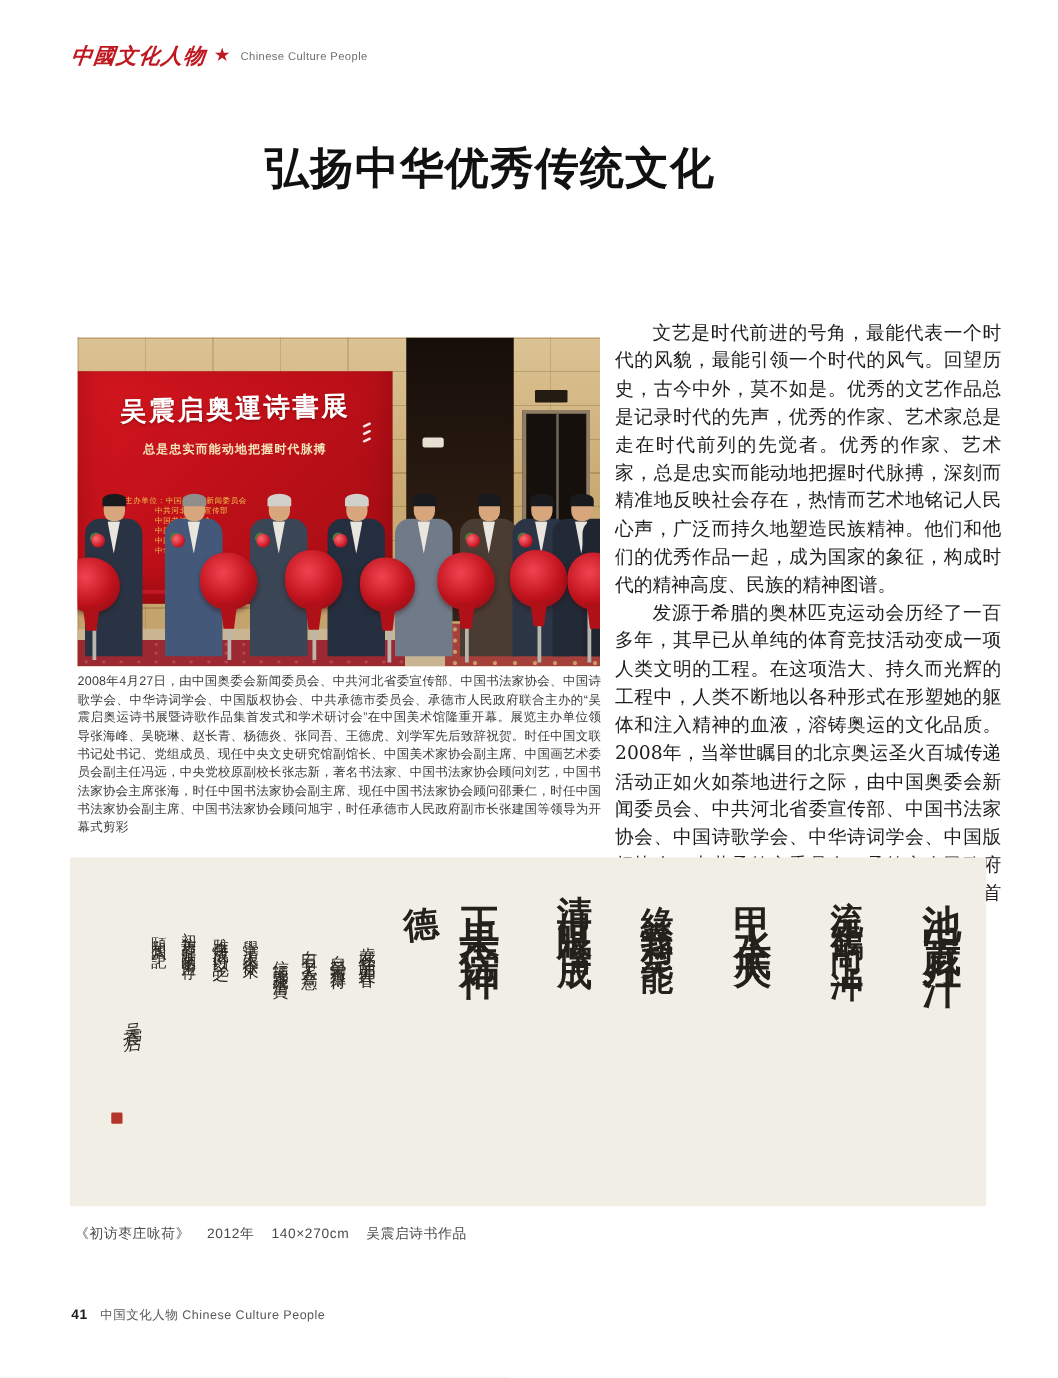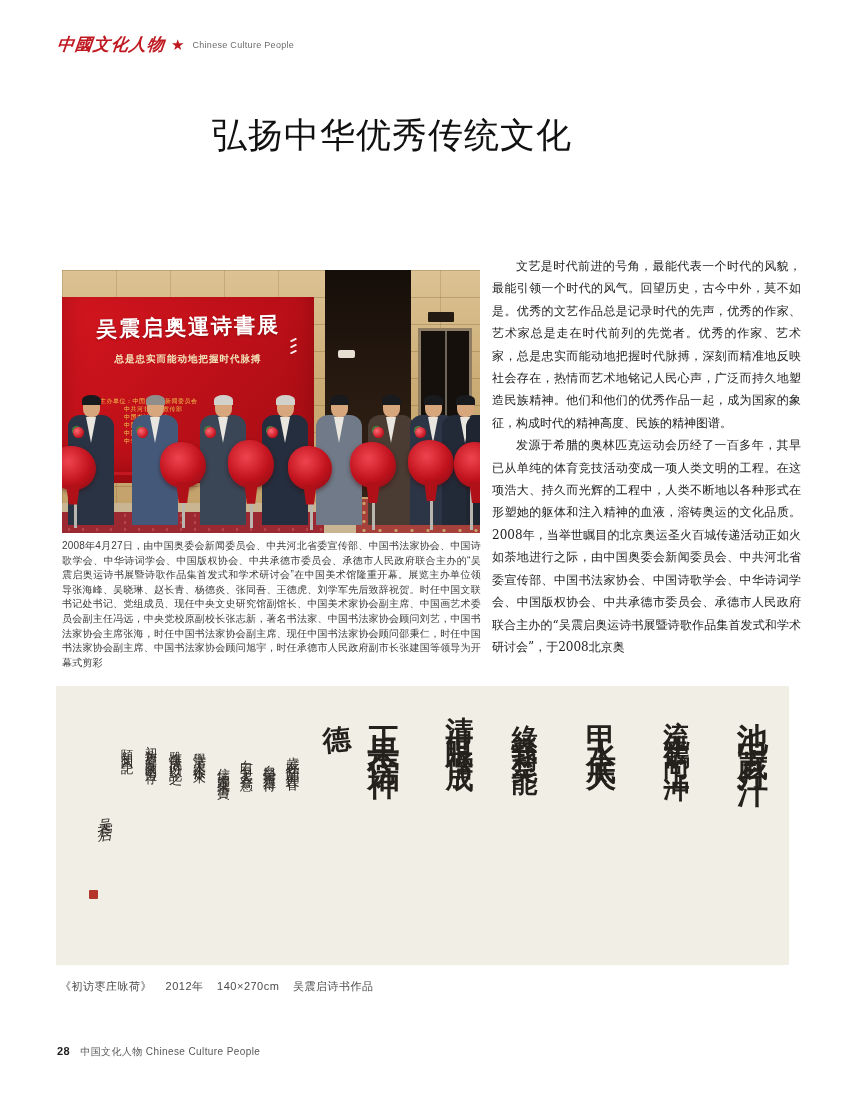--- a/index.html
+++ b/index.html
@@ -9,21 +9,21 @@
     font-family:"Liberation Sans",sans-serif;color:#222;
   }
   
   .masthead{position:absolute;left:57px;top:33px;display:flex;align-items:center;gap:6px;}
   .logo-cn{font-family:"DejaVu Serif",serif;font-style:italic;font-weight:bold;
     font-size:17px;letter-spacing:1px;color:#c01820;transform:skewX(-6deg);}
   .logo-star{color:#c01820;font-size:15px;line-height:1;}
   .logo-en{font-size:9px;color:#6d6d6d;letter-spacing:.3px;margin-left:2px;}
   
   .title-block{position:absolute;left:0;top:112px;width:846px;
-    font-family:"DejaVu Serif","Liberation Serif",serif;font-weight:normal;color:#111;}
+    font-family:"DejaVu Serif","Liberation Serif",serif;font-weight:bold;color:#111;}
   .title-line{font-size:35px;letter-spacing:1px;line-height:46px;white-space:nowrap;}
   .title-line.l1{margin-left:212px;}
   .title-line.l2{margin-left:279px;}
   
   .photo{position:absolute;left:62px;top:270px;width:418px;height:263px;overflow:hidden;
     background:
       repeating-linear-gradient(to bottom, rgba(120,88,44,.30) 0 1px, transparent 1px 27px),
       repeating-linear-gradient(to right, rgba(120,88,44,.22) 0 1px, transparent 1px 54px),
       linear-gradient(to bottom,#dcc394 0,#cbab74 45%,#c2a069 100%);}
   .doorway{position:absolute;left:263px;top:0;width:86px;height:237px;
@@ -72,21 +72,21 @@
   .carpet-left{position:absolute;left:0;bottom:0;width:262px;height:21px;background:#9c2831;
     background-image:radial-gradient(circle,#b5494e 1px,transparent 1.6px);background-size:14px 7px;}
   .carpet-right{position:absolute;left:294px;bottom:0;width:124px;height:34px;background:#a5403a;
     background-image:radial-gradient(circle,#caa06a 1.2px,transparent 2px);background-size:16px 9px;
     border-top:2px solid #c8a06a;}
   
   .photo-caption{position:absolute;left:62px;top:539px;width:419px;
     font-size:10px;line-height:14.6px;color:#3b3b3b;text-align:justify;letter-spacing:.2px;}
   .article{position:absolute;left:492px;top:255px;width:309px;
     font-family:"DejaVu Serif","Liberation Serif",serif;
-    font-size:12px;line-height:22.4px;color:#1f1c1c;text-align:justify;}
+    font-size:15px;line-height:22.4px;color:#1f1c1c;text-align:justify;}
   .article p{margin:0;text-indent:2em;}
   
   .artwork{position:absolute;left:56px;top:686px;width:733px;height:279px;background:#f1eee6;}
   .cal-col{position:absolute;writing-mode:vertical-rl;text-orientation:upright;
     font-family:"DejaVu Serif","Liberation Serif",serif;color:#24211c;white-space:nowrap;}
   .cal-large{letter-spacing:.42em;font-weight:600;}
   .cal-small{letter-spacing:.28em;color:#2b2722;}
   .cal-sign{font-style:italic;transform:rotate(-5deg);}
   .seal{position:absolute;left:33px;top:204px;width:9px;height:9px;background:#b4352a;border-radius:1px;}
   .artwork-caption{position:absolute;left:60px;top:979px;font-size:11px;color:#4a4a4a;letter-spacing:.5px;}
@@ -244,17 +244,17 @@
   </div>
 
   <div class="artwork-caption">
     <span>《初访枣庄咏荷》</span>
     <span>2012年</span>
     <span>140×270cm</span>
     <span>吴震启诗书作品</span>
   </div>
 
   <div class="footer">
-    <span class="pageno">28</span>
+    <span class="pageno">41</span>
     <span>中国文化人物 Chinese Culture People</span>
   </div>
 
 </div>
 
 </body></html>

